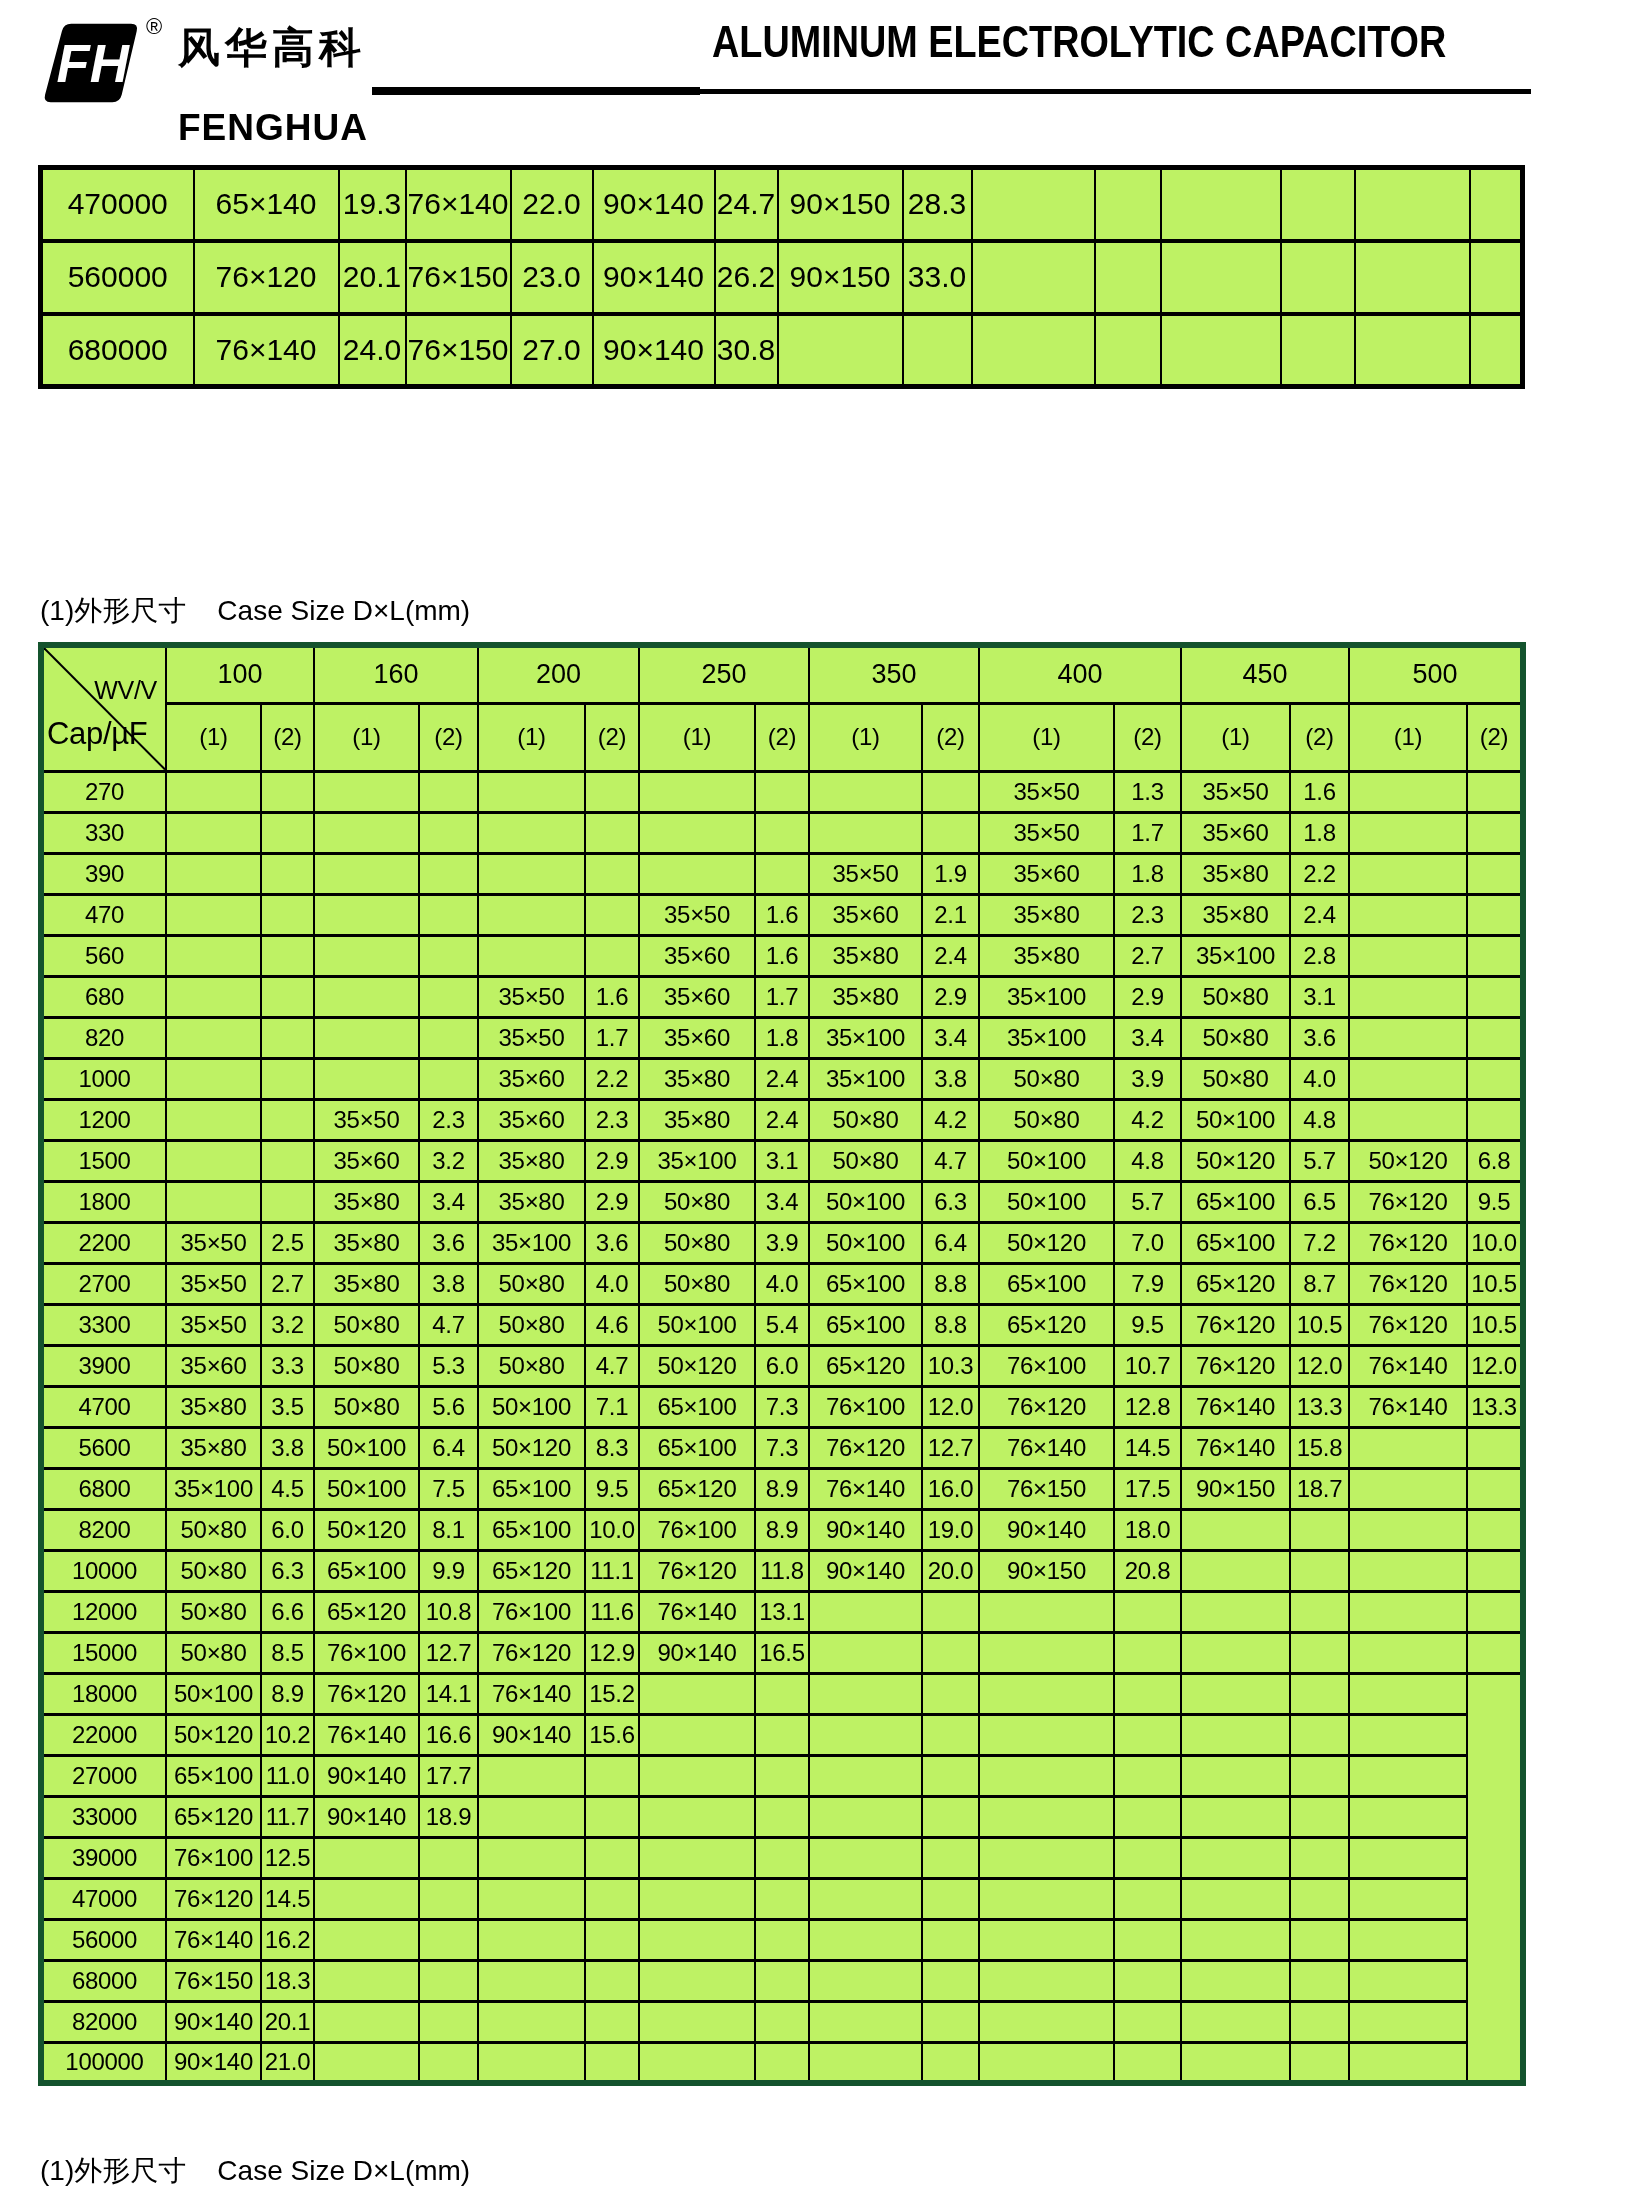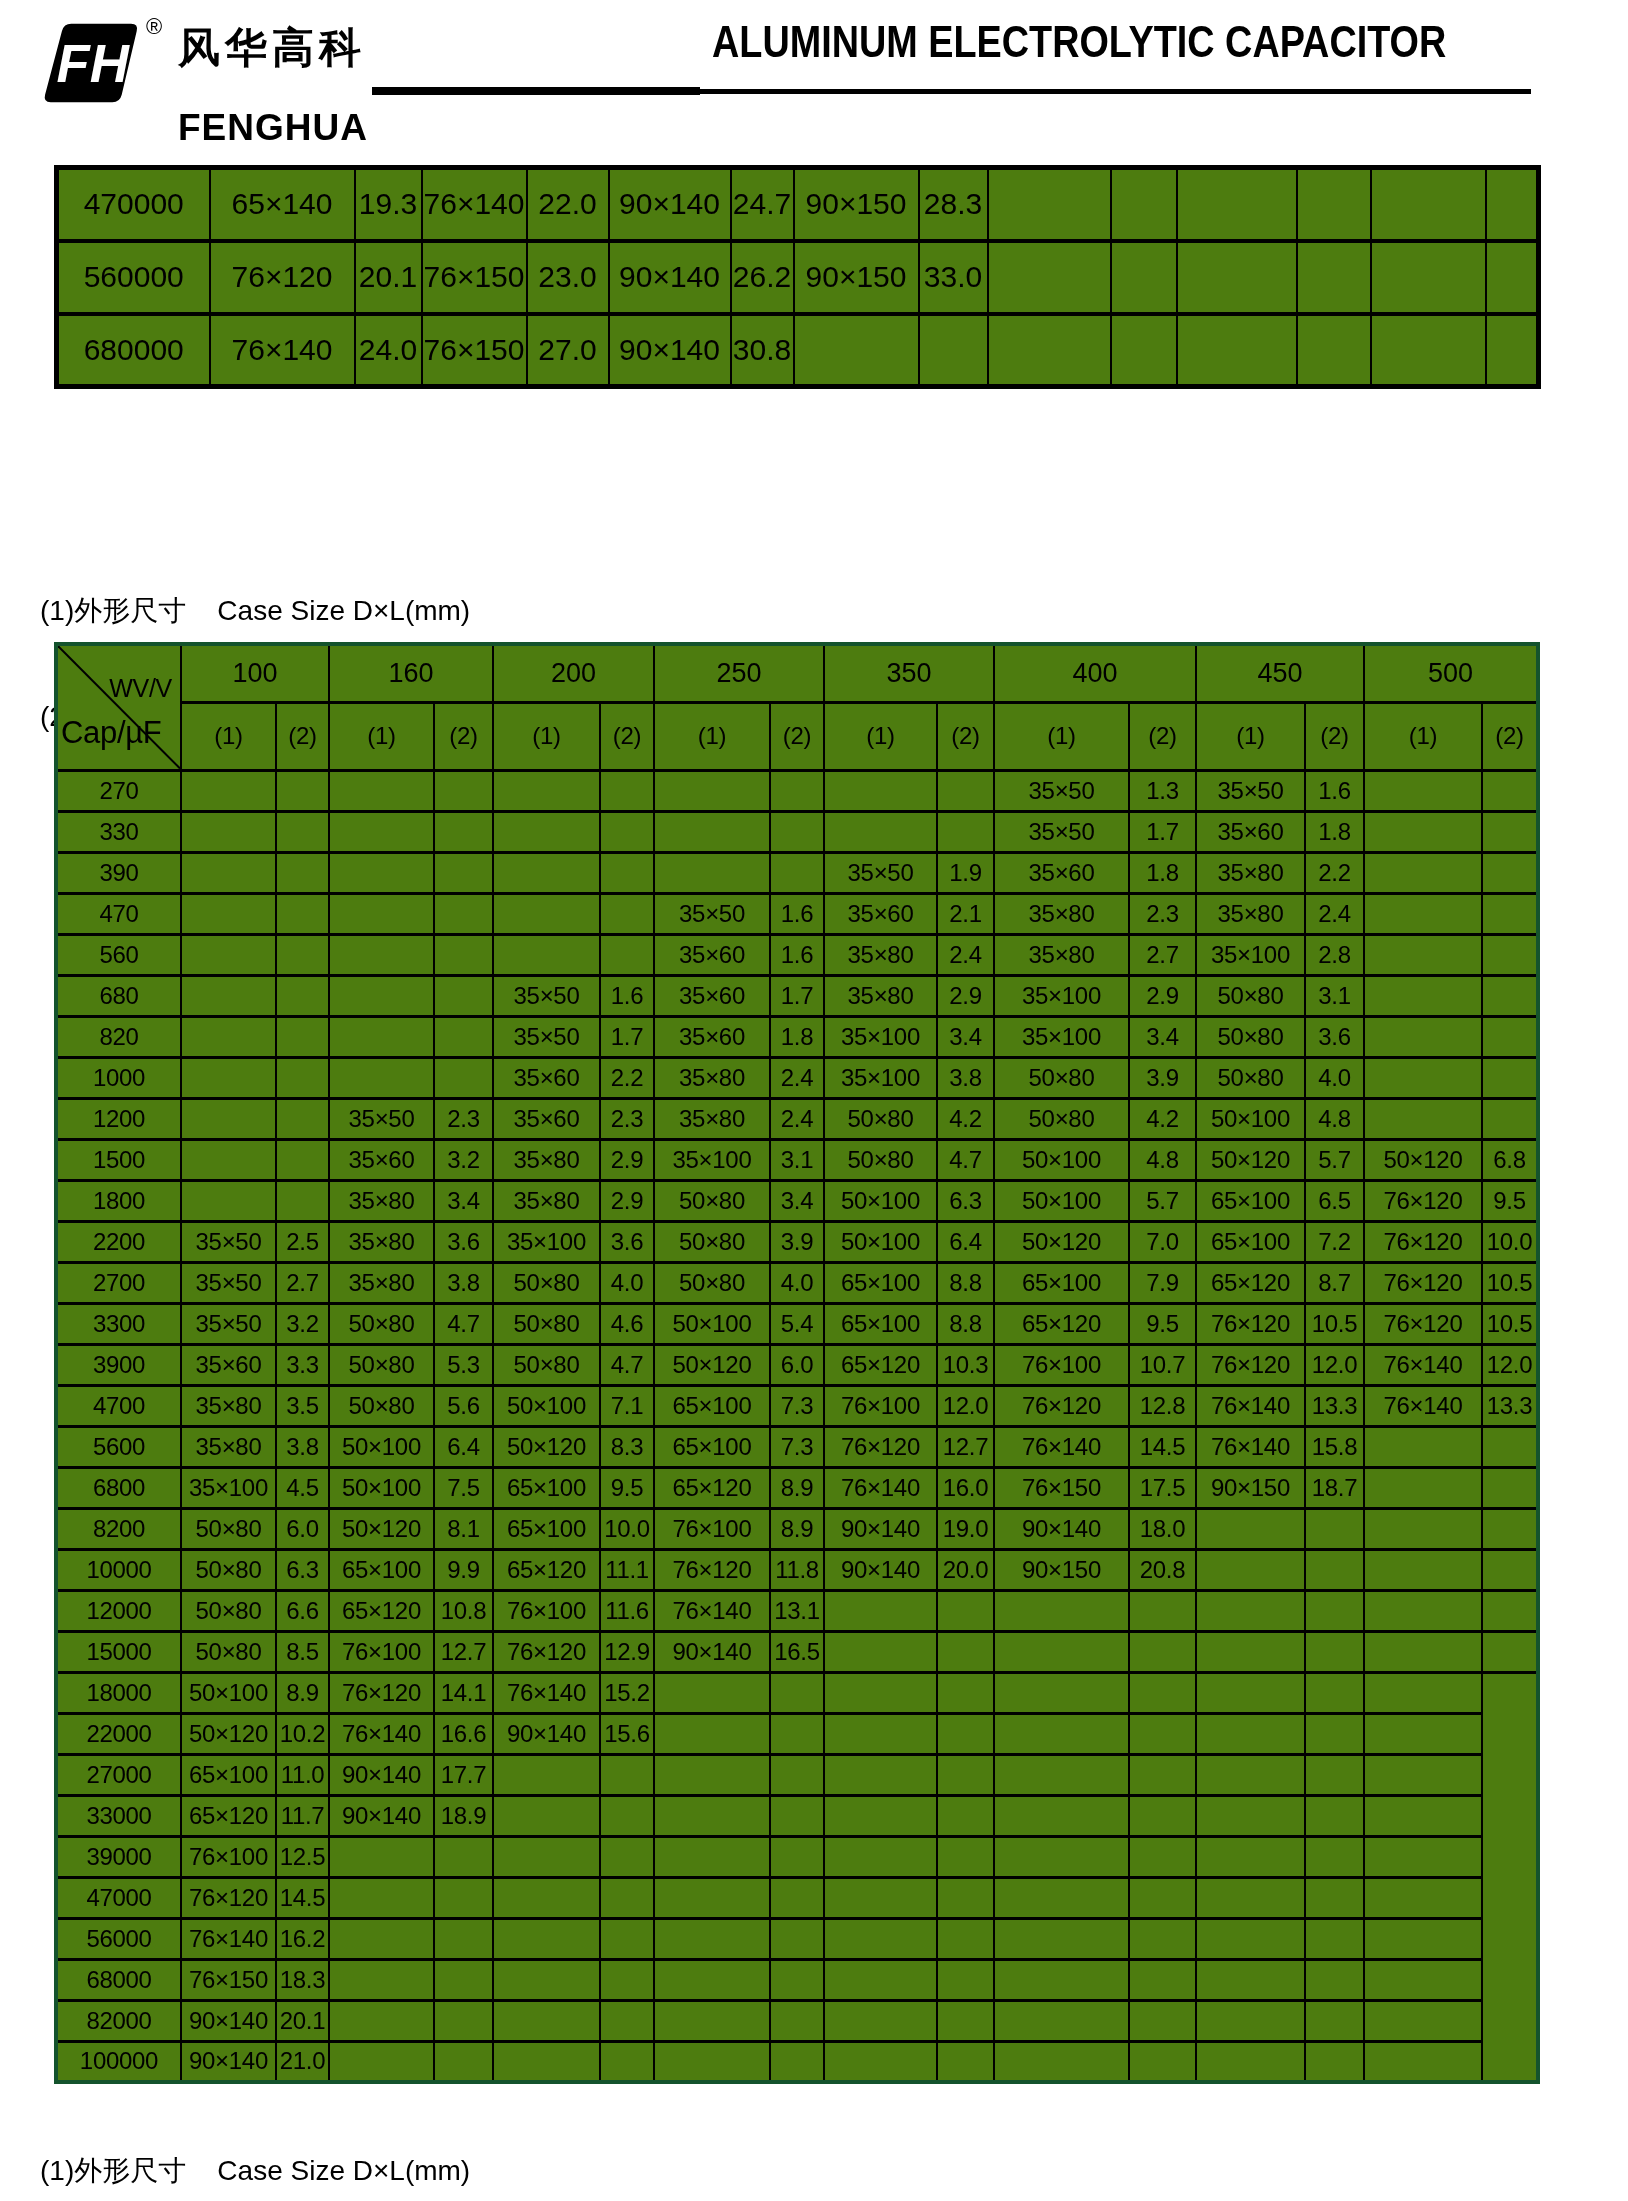--- a/index.html
+++ b/index.html
@@ -9,27 +9,27 @@
   
   .logo-mark{position:absolute;left:36px;top:20px;width:106px;height:86px;}
   .reg-mark{position:absolute;left:146px;top:14px;font-size:22px;}
   .brand-cn{position:absolute;left:178px;top:20px;font-size:42px;font-weight:bold;letter-spacing:5px;white-space:nowrap;}
   .brand-en{position:absolute;left:178px;top:64px;font-size:37px;font-weight:bold;letter-spacing:1px;white-space:nowrap;margin-top:43px;}
   .page-title{position:absolute;left:712px;top:16px;margin:0;font-size:45px;font-weight:bold;white-space:nowrap;transform:scaleX(0.84);transform-origin:left top;}
   .rule-thin{position:absolute;left:372px;top:89px;width:1159px;height:5px;background:#000;}
   .rule-thick{position:absolute;left:372px;top:87px;width:328px;height:8px;background:#000;}
 
   
-  table{border-collapse:collapse;table-layout:fixed;position:absolute;background:#4d7c0f;margin-left:16px;}
+  table{border-collapse:collapse;table-layout:fixed;position:absolute;background:#bef264;}
   td{padding:0;text-align:center;vertical-align:middle;white-space:nowrap;overflow:visible;}
   #top-table{left:38px;top:165px;width:1482px;border:5px solid #000;}
   #top-table td{border:2px solid #000;border-top-width:4px;border-bottom-width:4px;font-size:30px;}
   #top-table tr{height:73px;}
 
-  #bottom-table{left:38px;top:642px;width:1482px;border:4px solid #14532d;}
+  #bottom-table{left:38px;top:642px;width:1482px;border:6px solid #14532d;}
   #bottom-table td{border:2px solid #000;border-top-width:3px;border-bottom-width:3px;font-size:24px;letter-spacing:-0.3px;}
   #bottom-table tr.hrow1{height:58px;}
   #bottom-table tr.hrow2{height:68px;}
   #bottom-table tr.drow{height:41px;}
   #bottom-table td.vh{font-size:27px;letter-spacing:0;}
   #bottom-table td.sh{font-size:24px;}
 
   .corner{position:relative;}
   .diag{position:absolute;left:0;top:0;width:100%;height:100%;}
   .c-wv{position:absolute;top:28px;right:8px;font-size:25px;}

